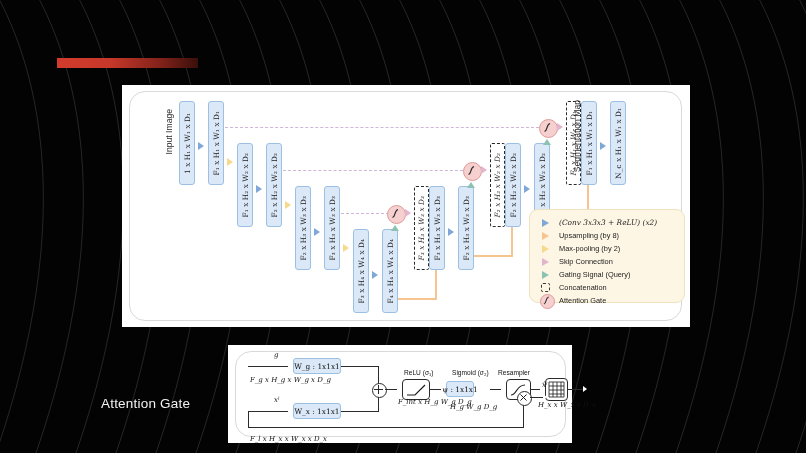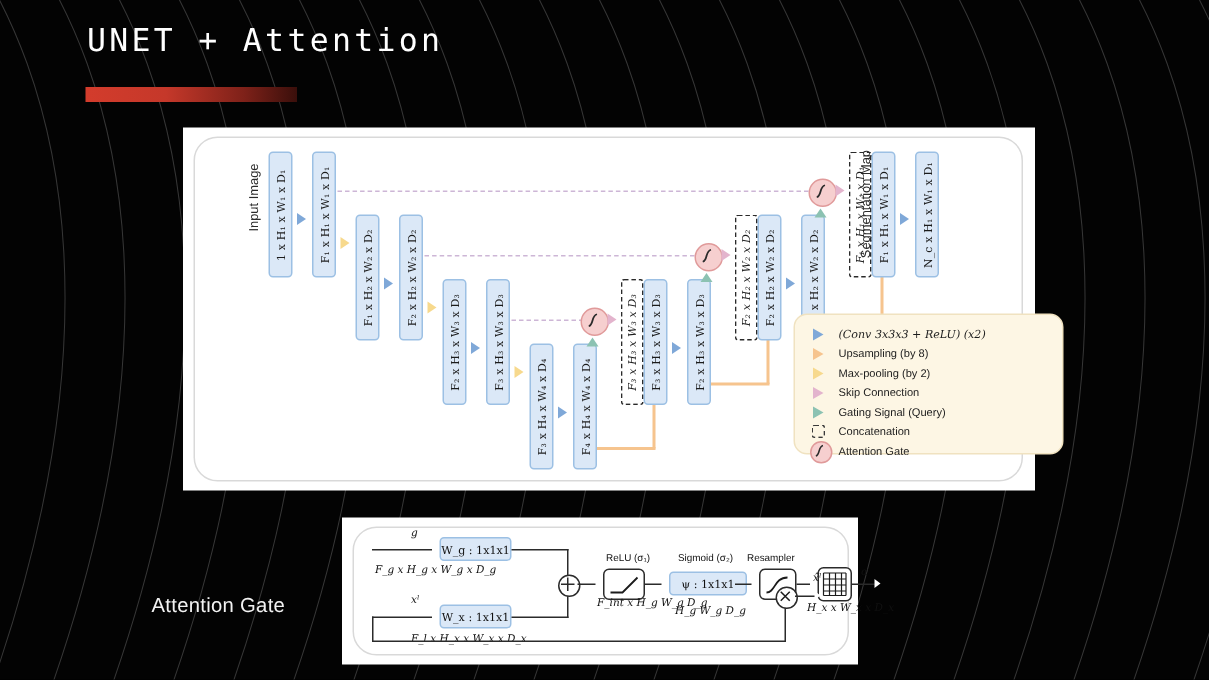--- a/index.html
+++ b/index.html
@@ -144,21 +144,20 @@
       <path d="M560 -60 C 660 60, 670 250, 590 470"></path>
       <path d="M600 -60 C 700 60, 710 250, 630 470"></path>
       <path d="M640 -60 C 740 60, 750 250, 670 470"></path>
       <path d="M680 -60 C 780 60, 790 250, 710 470"></path>
       <path d="M720 -60 C 820 60, 830 250, 750 470"></path>
       <path d="M760 -60 C 860 60, 870 250, 790 470"></path>
       <path d="M800 -60 C 900 60, 910 250, 830 470"></path>
     </g>
   </svg>
 
-  <div class="title">UNET + Attention</div>
   <div class="accentbar"></div>
   <div class="ag-caption">Attention Gate</div>
 
   <div class="panel" id="panel-main">
     <div class="inner-round" id="main-round"></div>
 
     <div class="sidelabel" style="left:42px;top:24px;">Input Image</div>
     <div class="sidelabel" style="left:450px;top:15px;">Segmentation Map</div>
 
     <div class="blk" style="left:57px;top:16px;width:16px;height:84px;">
@@ -261,21 +260,21 @@
         <span>F₁ x H₁ x W₁ x D₁</span>
       </div>
     <div class="blk" style="left:459px;top:16px;width:16px;height:84px;">
         <span>F₁ x H₁ x W₁ x D₁</span>
       </div>
     <div class="tri r conv" style="left:478px;top:57px;"></div>
     <div class="blk" style="left:488px;top:16px;width:16px;height:84px;">
         <span>N_c x H₁ x W₁ x D₁</span>
       </div>
 
-    <div id="legend" style="left:407px;top:124px;padding-left:24px;">
+    <div id="legend" style="left:407px;top:124px;">
       <div class="lg-row" style="top:7px;">
         <span class="lg-ico">
             <i class="lg-tri" style="border-left:7px solid #7fa8d8;"></i>
           </span>
         <span class="lg-txt math">(Conv 3x3x3 + ReLU) (x2)</span>
       </div>
       <div class="lg-row" style="top:20px;">
         <span class="lg-ico">
             <i class="lg-tri" style="border-left:7px solid #f6c48e;"></i>
           </span>
@@ -325,21 +324,21 @@
     <div class="agarrow open" style="left:60px;top:18px;"></div>
     <div class="agbox blue" style="left:65px;top:13px;width:48px;height:16px;">W_g : 1x1x1</div>
     <div class="agtext math" style="left:22px;top:31px;">F_g x H_g x W_g x D_g</div>
     <div class="agline" style="left:113px;top:21px;width:38px;height:1px;"></div>
     <div class="agline" style="left:150px;top:21px;width:1px;height:19px;"></div>
 
     <div class="agtext math" style="left:46px;top:51px;">xˡ</div>
     <div class="agline" style="left:20px;top:66px;width:40px;height:1px;"></div>
     <div class="agarrow open" style="left:60px;top:63px;"></div>
     <div class="agbox blue" style="left:65px;top:58px;width:48px;height:16px;">W_x : 1x1x1</div>
-    <div class="agtext math" style="left:22px;top:77px;margin-left:24px;">F_l x H_x x W_x x D_x</div>
+    <div class="agtext math" style="left:22px;top:90px;">F_l x H_x x W_x x D_x</div>
     <div class="agline" style="left:113px;top:66px;width:38px;height:1px;"></div>
     <div class="agline" style="left:150px;top:50px;width:1px;height:17px;"></div>
 
     <div class="agline" style="left:20px;top:82px;width:276px;height:1px;"></div>
     <div class="agline" style="left:20px;top:66px;width:1px;height:17px;"></div>
     <div class="agline" style="left:295px;top:52px;width:1px;height:31px;"></div>
 
     <div class="opcirc" style="left:144px;top:38px;width:13px;height:13px;"></div>
     <div class="agline" style="left:146px;top:44px;width:9px;height:1px;"></div>
     <div class="agline" style="left:150px;top:40px;width:1px;height:9px;"></div>
@@ -349,21 +348,21 @@
     <div class="agtext sans" style="left:176px;top:24px;">ReLU (σ₁)</div>
     <div class="agbox white" style="left:174px;top:34px;width:28px;height:21px;">
       <svg width="22" height="16" viewBox="0 0 22 16">
           <path d="M2 13 L10 13 L20 3" stroke="#1b1b1b" stroke-width="1.2" fill="none"></path>
         </svg>
     </div>
     <div class="agtext math" style="left:170px;top:53px;">F_int x H_g W_g D_g</div>
     <div class="agline" style="left:202px;top:44px;width:12px;height:1px;"></div>
     <div class="agarrow open" style="left:213px;top:41px;"></div>
 
-    <div class="agbox blue" style="left:218px;top:36px;width:52px;height:16px;">ψ : 1x1x1</div>
+    <div class="agbox blue" style="left:218px;top:36px;width:28px;height:16px;">ψ : 1x1x1</div>
     <div class="agtext math" style="left:222px;top:58px;">H_g W_g D_g</div>
     <div class="agline" style="left:262px;top:44px;width:12px;height:1px;"></div>
     <div class="agarrow open" style="left:273px;top:41px;"></div>
 
     <div class="agtext sans" style="left:224px;top:24px;">Sigmoid (σ₂)</div>
     <div class="agbox white" style="left:278px;top:34px;width:25px;height:21px;">
       <svg width="19" height="16" viewBox="0 0 19 16">
           <path d="M2 13 C 8 13, 7 3, 16 3" stroke="#1b1b1b" stroke-width="1.2" fill="none"></path>
         </svg>
     </div>

